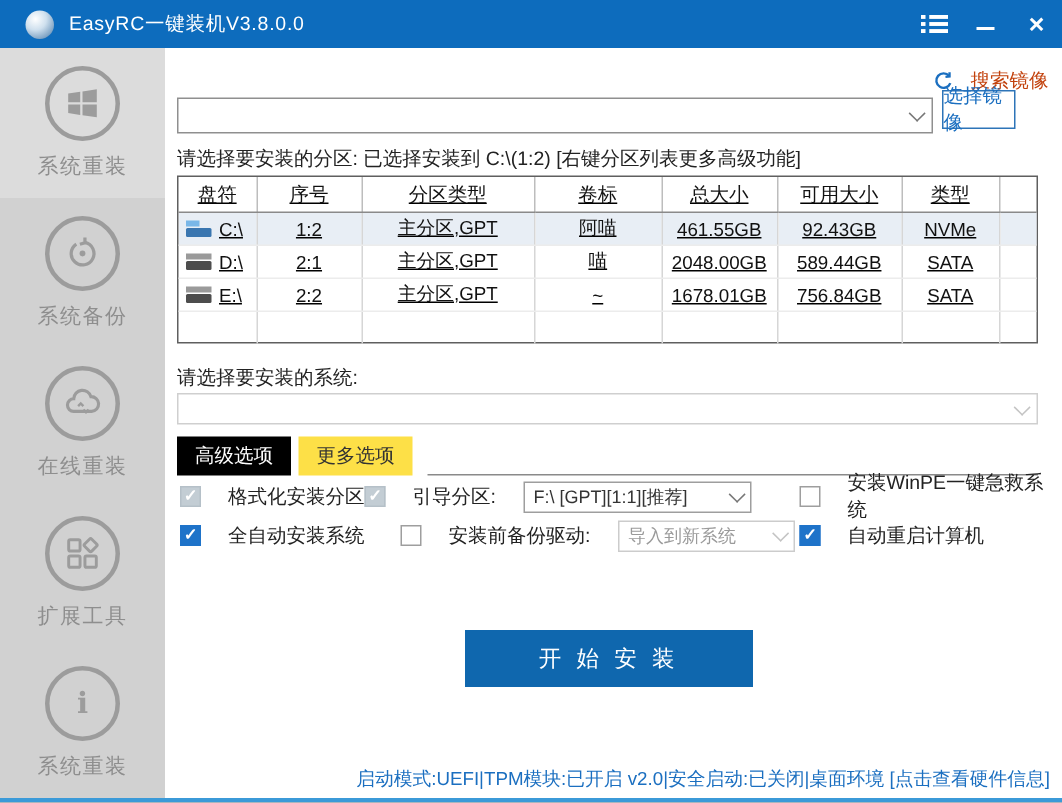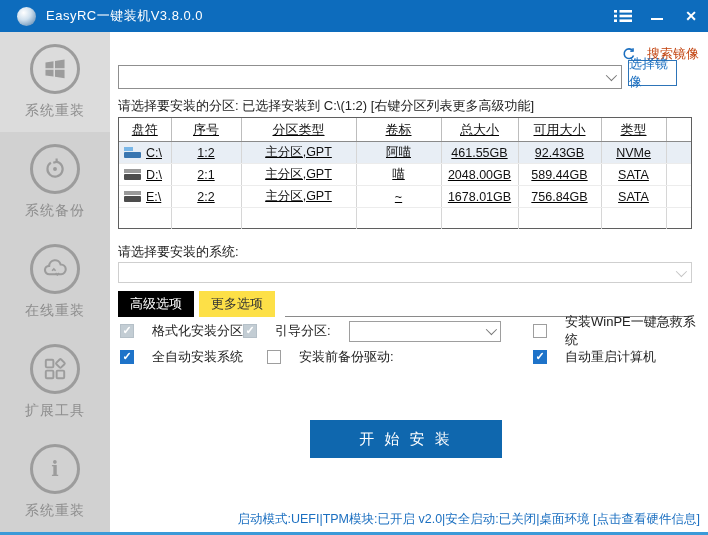--- a/index.html
+++ b/index.html
@@ -294,35 +294,40 @@
   <div class="tab-line"></div>
 
   <div class="opt" style="left:120px;top:322px;">
     <div class="checkbox is-checked is-disabled"></div>
     <span>格式化安装分区</span>
   </div>
   <div class="opt" style="left:243px;top:322px;">
     <div class="checkbox is-checked is-disabled"></div>
     <span>引导分区:</span>
     <div class="mini-combo" style="width:152px;">
+      <span>F:\ [GPT][1:1][推荐]</span>
       <span class="chev"></span>
     </div>
   </div>
   <div class="opt" style="left:533px;top:322px;">
     <div class="checkbox"></div>
     <span>安装WinPE一键急救系统</span>
   </div>
 
   <div class="opt" style="left:120px;top:348px;">
     <div class="checkbox is-checked"></div>
     <span>全自动安装系统</span>
   </div>
   <div class="opt" style="left:243px;top:348px;margin-left:24px;">
     <div class="checkbox"></div>
     <span>安装前备份驱动:</span>
+    <div class="mini-combo disabled" style="width:118px;">
+      <span>导入到新系统</span>
+      <span class="chev light"></span>
+    </div>
   </div>
   <div class="opt" style="left:533px;top:348px;">
     <div class="checkbox is-checked"></div>
     <span>自动重启计算机</span>
   </div>
 
   <div class="start-btn">
     <span>开 始 安 装</span>
   </div>
 

